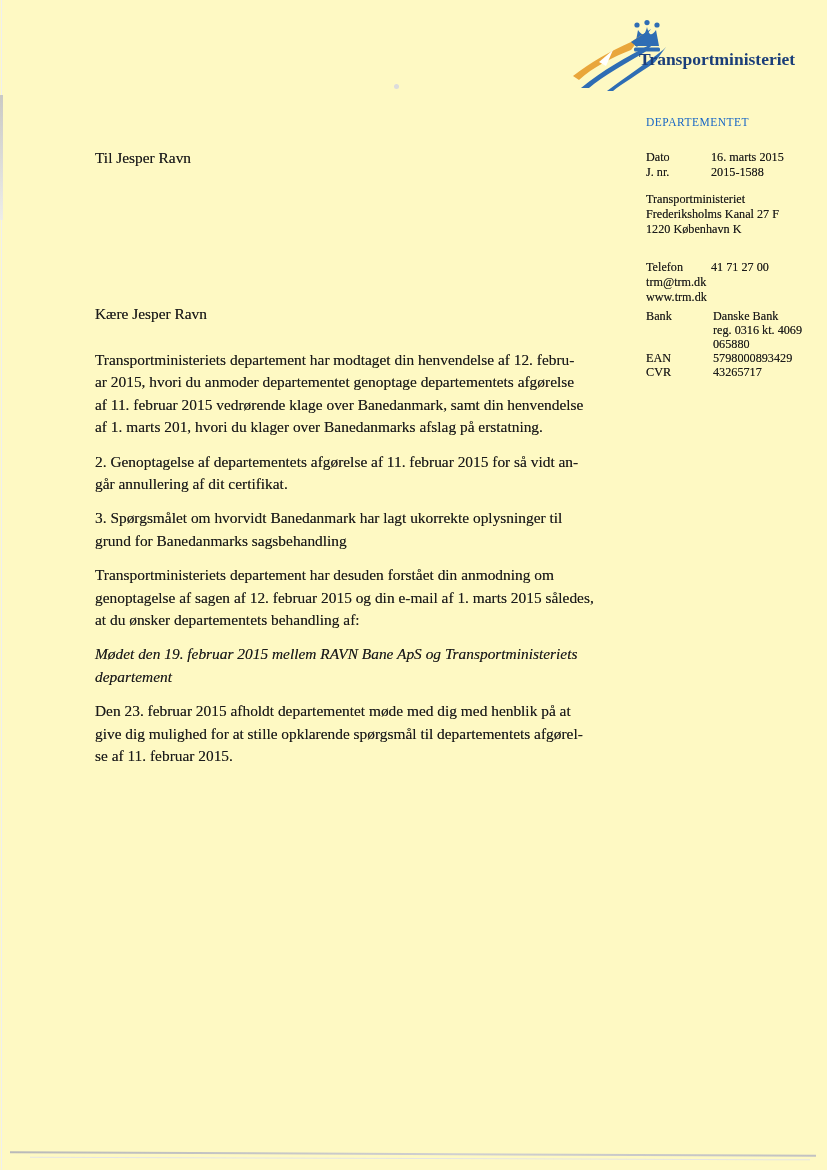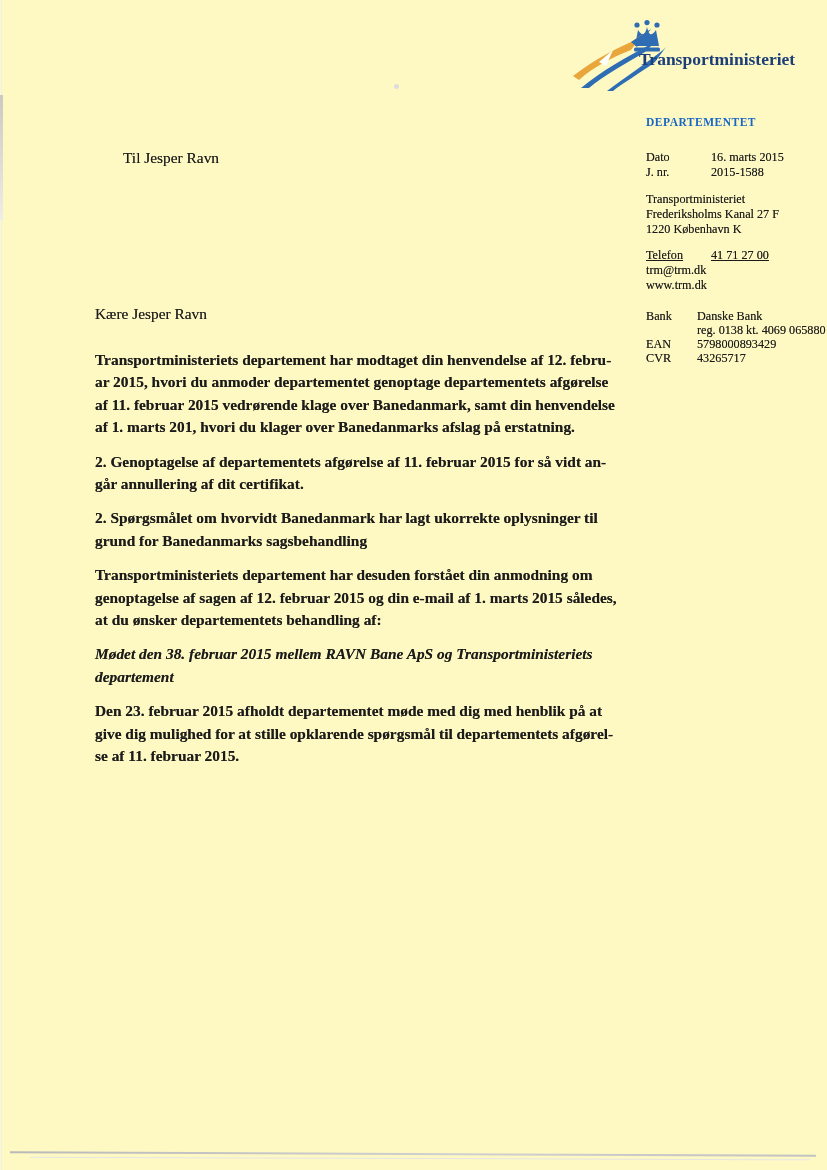--- a/index.html
+++ b/index.html
@@ -4,35 +4,35 @@
 <style>
   html,body{margin:0;padding:0;background:#ffffff;}
   .page{
     position:relative;width:827px;height:1170px;background:#fef9c3;overflow:hidden;
     font-family:"Liberation Serif",serif;color:#1b1b1b;
     text-shadow:0 0 .35px rgba(0,0,0,.55);
   }
   
   .logo-svg{position:absolute;left:573px;top:20px;width:96px;height:72px;}
   .ministry-name{position:absolute;left:639px;top:49px;font-size:17.5px;font-weight:bold;color:#1B3E79;white-space:nowrap;text-shadow:none;}
-  .dept-label{position:absolute;left:646px;top:116px;font-size:11.5px;font-weight:bold;color:#1766C6;letter-spacing:.5px;text-shadow:none;}
+  .dept-label{position:absolute;left:646px;top:116px;font-size:11.5px;font-weight:normal;color:#1766C6;letter-spacing:.5px;text-shadow:none;}
   
-  .recipient{position:absolute;left:95px;top:149px;font-size:15.4px;margin-left:28px;}
+  .recipient{position:absolute;left:95px;top:149px;font-size:15.4px;}
   .salutation{position:absolute;left:95px;top:305px;font-size:15.4px;}
   
   .sidebar{position:absolute;left:646px;top:150px;width:178px;font-size:12.2px;line-height:15px;}
   .sidebar .row{display:flex;gap:14px;}
   .lbl{width:51px;flex:none;}
   .val{flex:1;}
   .addr{white-space:pre-line;margin-top:12px;}
-  .phone-row{margin-top:11px;text-decoration:underline;}
+  .phone-row{margin-top:23px;}
   .bankblock{position:absolute;left:646px;top:309px;width:180px;font-size:12.2px;line-height:14px;}
-  .bankblock .row{display:flex;}
+  .bankblock .row{display:flex;gap:16px;}
   
-  .body{position:absolute;left:95px;top:349px;width:560px;font-weight:bold;}
+  .body{position:absolute;left:95px;top:349px;width:560px;}
   .body p{white-space:pre-line;margin:0 0 12px 0;font-size:15.4px;line-height:22.4px;}
   .body p.italic{font-style:italic;}
   
   .edge-left-dark{position:absolute;left:0;top:95px;width:3px;height:125px;background:linear-gradient(#c2c2c2,#ececec);opacity:.85;}
   .edge-left-hair{position:absolute;left:1px;top:0;width:1px;height:100%;background:#efefef;}
   .speck{position:absolute;left:394px;top:84px;width:5px;height:5px;border-radius:50%;background:#dcdcdc;}
   .bottom-line{position:absolute;left:10px;top:1153px;width:806px;height:2px;background:linear-gradient(90deg,#b9b9b9,#d0d0d0 55%,#c2c2c2);transform:rotate(.25deg);}
   .bottom-line2{position:absolute;left:30px;top:1158px;width:780px;height:1px;background:#e4e4e4;transform:rotate(.2deg);}
 </style>
 </head>
@@ -87,45 +87,45 @@
     <div>www.trm.dk</div>
   </div>
 
   <div class="bankblock">
     <div class="row">
       <span class="lbl">Bank</span>
       <span class="val">Danske Bank</span>
     </div>
     <div class="row">
       <span class="lbl"></span>
-      <span class="val">reg. 0138 kt. 4069 065880</span>
+      <span class="val">reg. 0316 kt. 4069 065880</span>
     </div>
     <div class="row">
       <span class="lbl">EAN</span>
       <span class="val">5798000893429</span>
     </div>
     <div class="row">
       <span class="lbl">CVR</span>
       <span class="val">43265717</span>
     </div>
   </div>
 
   <div class="salutation">Kære Jesper Ravn</div>
   <div class="body">
     <p>Transportministeriets departement har modtaget din henvendelse af 12. febru-
 ar 2015, hvori du anmoder departementet genoptage departementets afgørelse
 af 11. februar 2015 vedrørende klage over Banedanmark, samt din henvendelse
 af 1. marts 201, hvori du klager over Banedanmarks afslag på erstatning.</p>
     <p>2. Genoptagelse af departementets afgørelse af 11. februar 2015 for så vidt an-
 går annullering af dit certifikat.</p>
-    <p>2. Spørgsmålet om hvorvidt Banedanmark har lagt ukorrekte oplysninger til
+    <p>3. Spørgsmålet om hvorvidt Banedanmark har lagt ukorrekte oplysninger til
 grund for Banedanmarks sagsbehandling</p>
     <p>Transportministeriets departement har desuden forstået din anmodning om
 genoptagelse af sagen af 12. februar 2015 og din e-mail af 1. marts 2015 således,
 at du ønsker departementets behandling af:</p>
-    <p class="italic">Mødet den 38. februar 2015 mellem RAVN Bane ApS og Transportministeriets
+    <p class="italic">Mødet den 19. februar 2015 mellem RAVN Bane ApS og Transportministeriets
 departement</p>
     <p>Den 23. februar 2015 afholdt departementet møde med dig med henblik på at
 give dig mulighed for at stille opklarende spørgsmål til departementets afgørel-
 se af 11. februar 2015.</p>
   </div>
 
 </div>
 
 </body></html>

